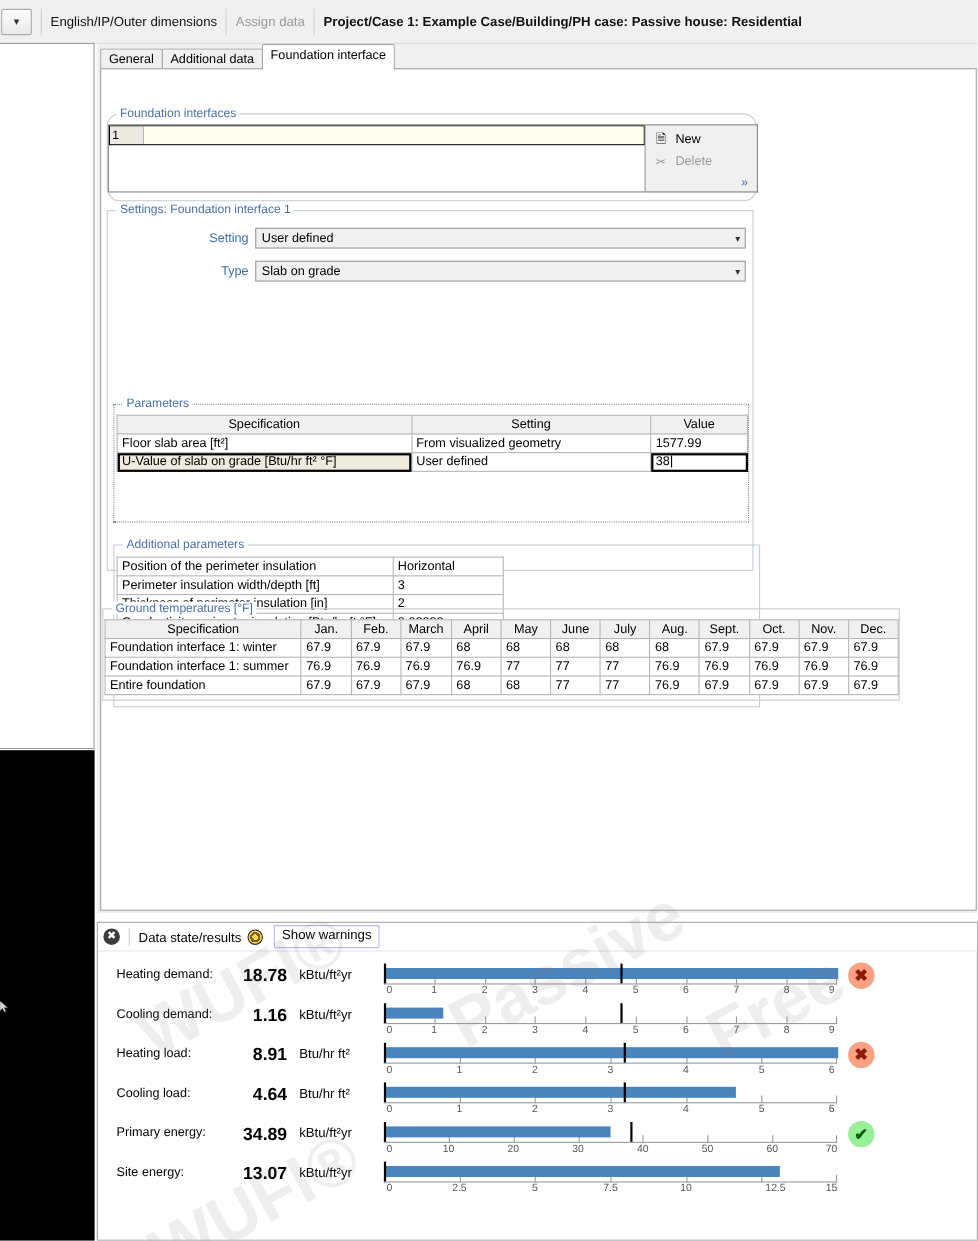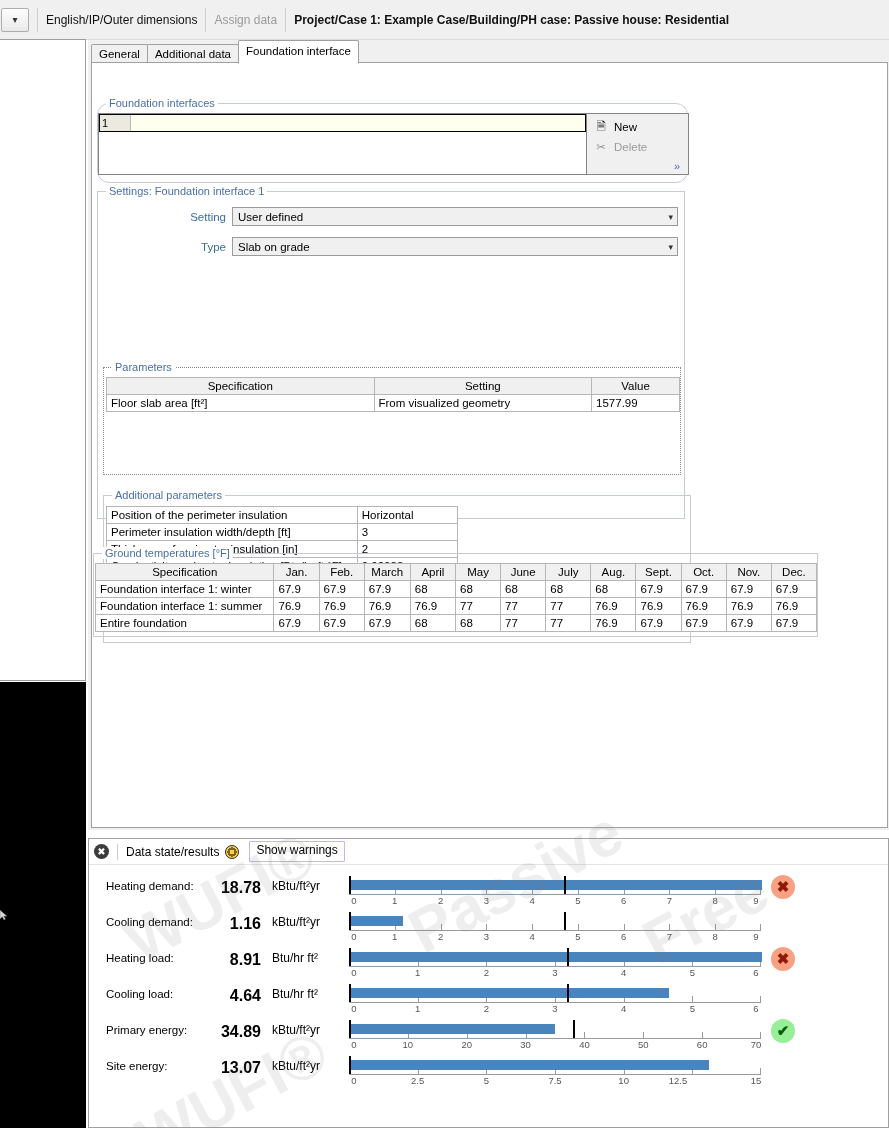--- a/index.html
+++ b/index.html
@@ -256,20 +256,25 @@
               <td style="width:268px;">Specification</td>
               <td style="width:218px;">Setting</td>
               <td style="width:88px;">Value</td>
             </tr>
           </thead>
           <tbody>
             <tr>
               <td>Floor slab area  [ft²]</td>
               <td>From visualized geometry</td>
               <td>1577.99</td>
+            </tr>
+            <tr>
+              <td class="cellhl cellbox">U-Value of slab on grade  [Btu/hr ft² °F]</td>
+              <td>User defined</td>
+              <td class="cellbox"><span>38</span><span class="caret"></span></td>
             </tr>
           </tbody>
         </table>
       </div>
 
       <div class="group" id="addparams">
         <div class="grouplabel">Additional parameters</div>
         <table class="grid" style="position:absolute;left:2px;top:10px;width:352px;">
           <tbody>
             <tr>
@@ -546,21 +551,21 @@
           <div class="ticklbl" style="left: 5px;">0</div>
           <div class="tick" style="left: 68.6667px;"></div>
           <div class="ticklbl" style="left: 68.6667px;">2.5</div>
           <div class="tick" style="left: 137.333px;"></div>
           <div class="ticklbl" style="left: 137.333px;">5</div>
           <div class="tick" style="left: 206px;"></div>
           <div class="ticklbl" style="left: 206px;">7.5</div>
           <div class="tick" style="left: 274.667px;"></div>
           <div class="ticklbl" style="left: 274.667px;">10</div>
           <div class="tick" style="left: 343.333px;"></div>
-          <div class="ticklbl" style="left: 329px;">12.5</div>
+          <div class="ticklbl" style="left: 356px;">12.5</div>
           <div class="tick" style="left: 411px;"></div>
           <div class="ticklbl" style="left: 407px;">15</div>
           <div class="bar" style="width: 358.989px; background: rgb(74, 132, 189);"></div>
           <div class="zerobar"></div>
         </div>
         <div class="rr-status"></div>
       </div>
     </div>
 </div>
 

